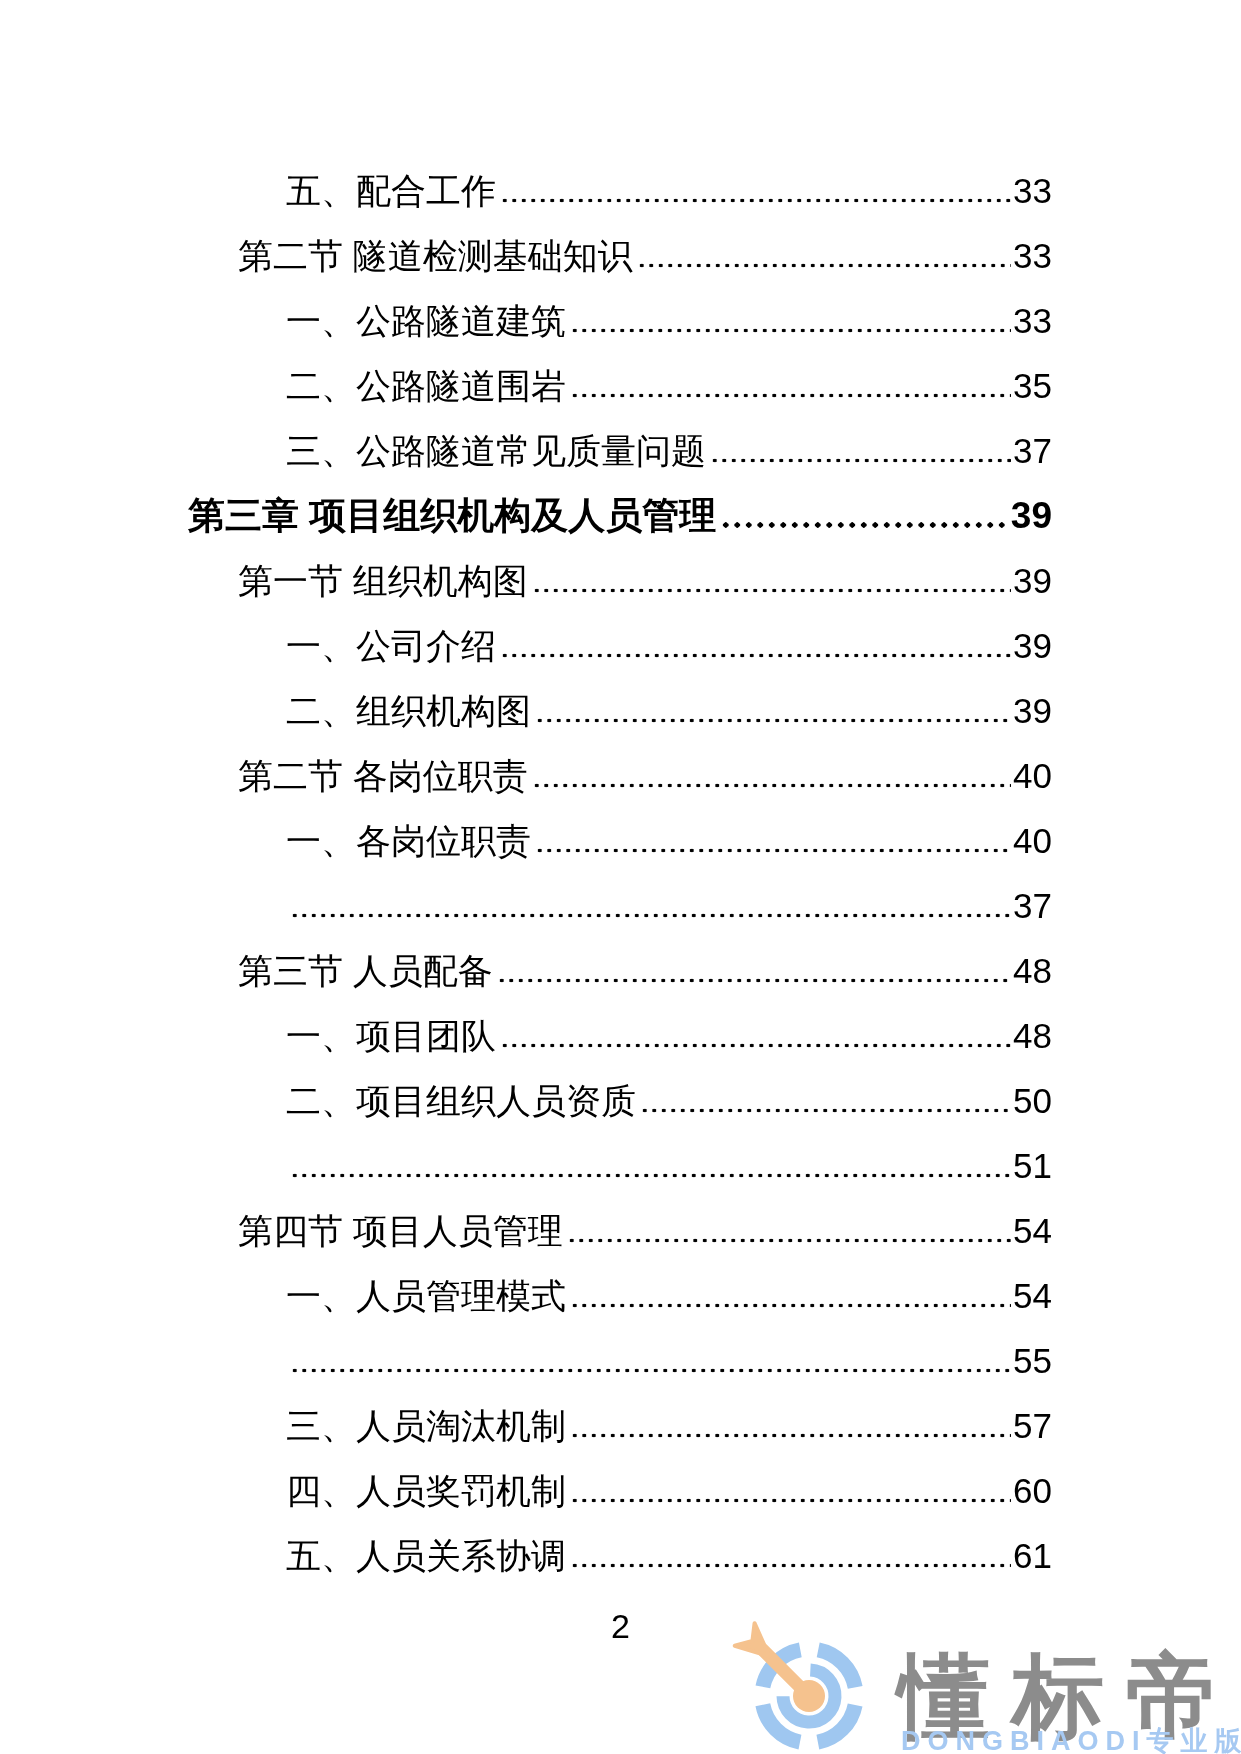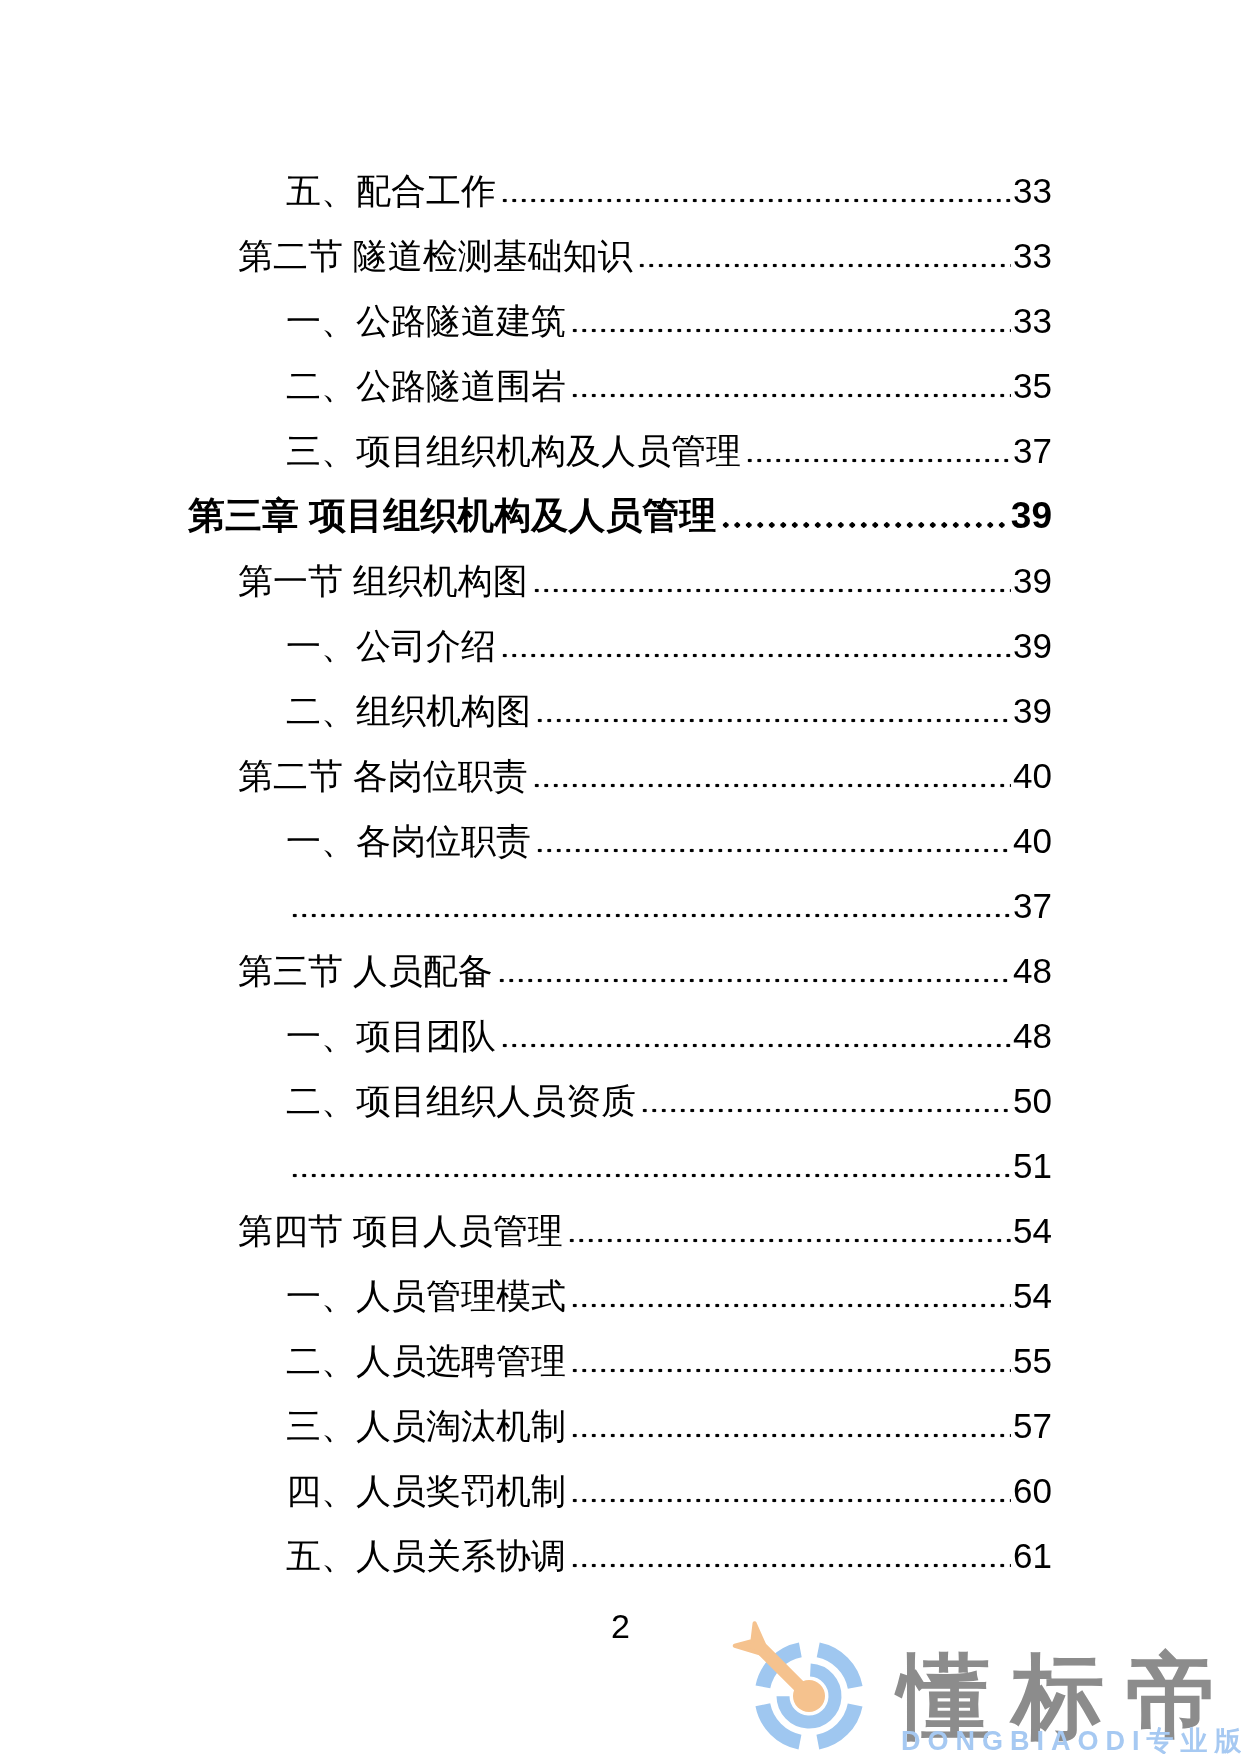--- a/index.html
+++ b/index.html
@@ -110,21 +110,21 @@
       <span class="toc-page">33</span>
     </div>
 
     <div class="toc-row level-item">
       <span class="toc-text">二、公路隧道围岩</span>
       <span class="leader"></span>
       <span class="toc-page">35</span>
     </div>
 
     <div class="toc-row level-item">
-      <span class="toc-text">三、项目组织机构及人员管理</span>
+      <span class="toc-text">三、公路隧道常见质量问题</span>
       <span class="leader"></span>
       <span class="toc-page">37</span>
     </div>
 
     <div class="toc-row level-chapter">
       <span class="toc-text">第三章 项目组织机构及人员管理</span>
       <span class="leader"></span>
       <span class="toc-page">39</span>
     </div>
 
@@ -192,21 +192,20 @@
       <span class="toc-page">54</span>
     </div>
 
     <div class="toc-row level-item">
       <span class="toc-text">一、人员管理模式</span>
       <span class="leader"></span>
       <span class="toc-page">54</span>
     </div>
 
     <div class="toc-row level-item">
-      <span class="toc-text">二、人员选聘管理</span>
       <span class="leader"></span>
       <span class="toc-page">55</span>
     </div>
 
     <div class="toc-row level-item">
       <span class="toc-text">三、人员淘汰机制</span>
       <span class="leader"></span>
       <span class="toc-page">57</span>
     </div>
 

